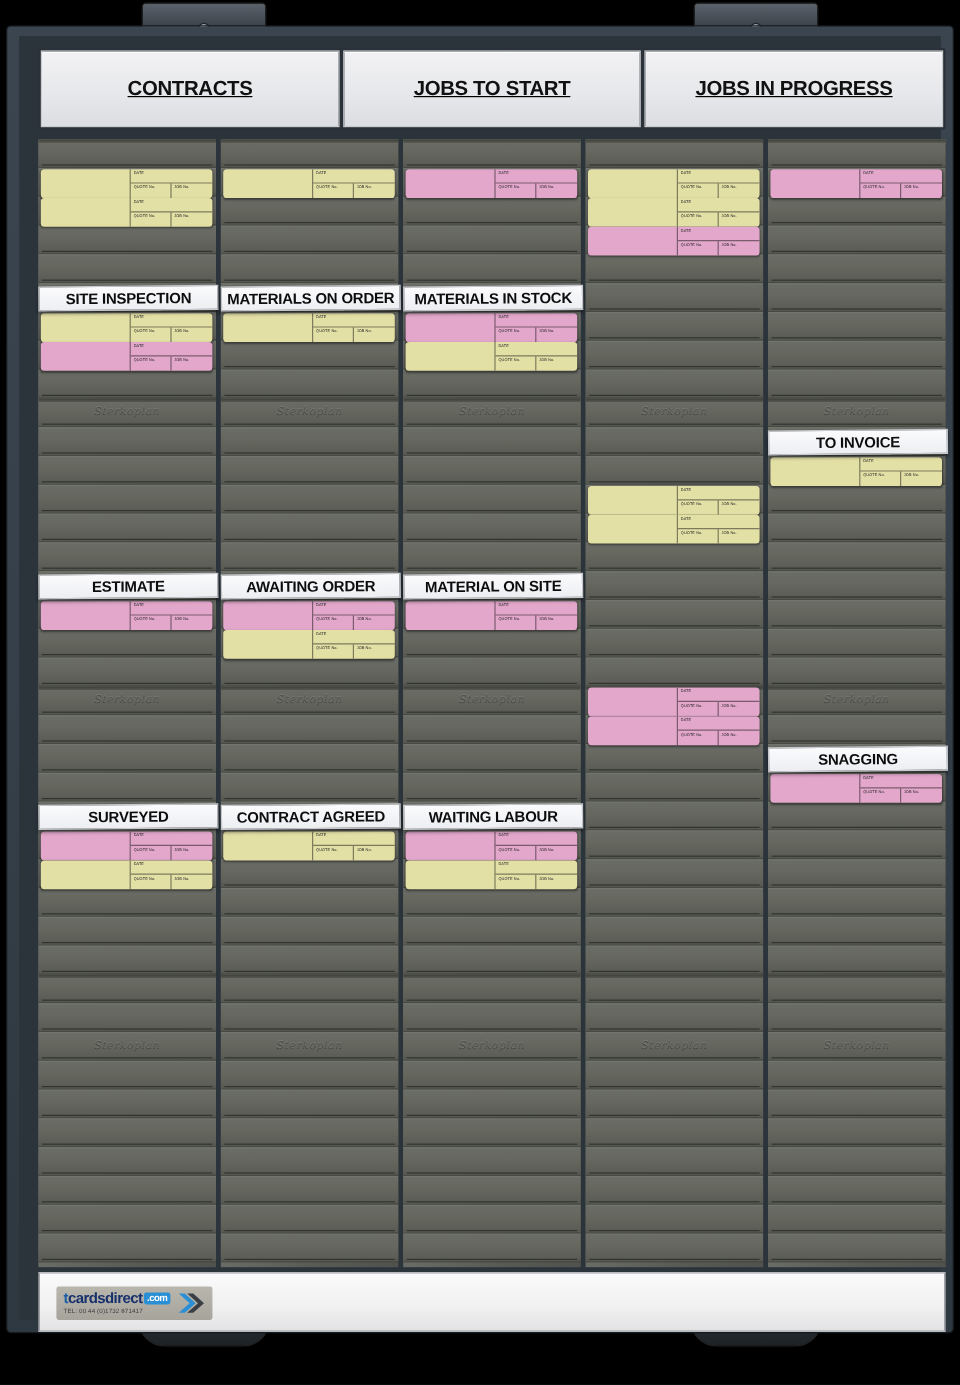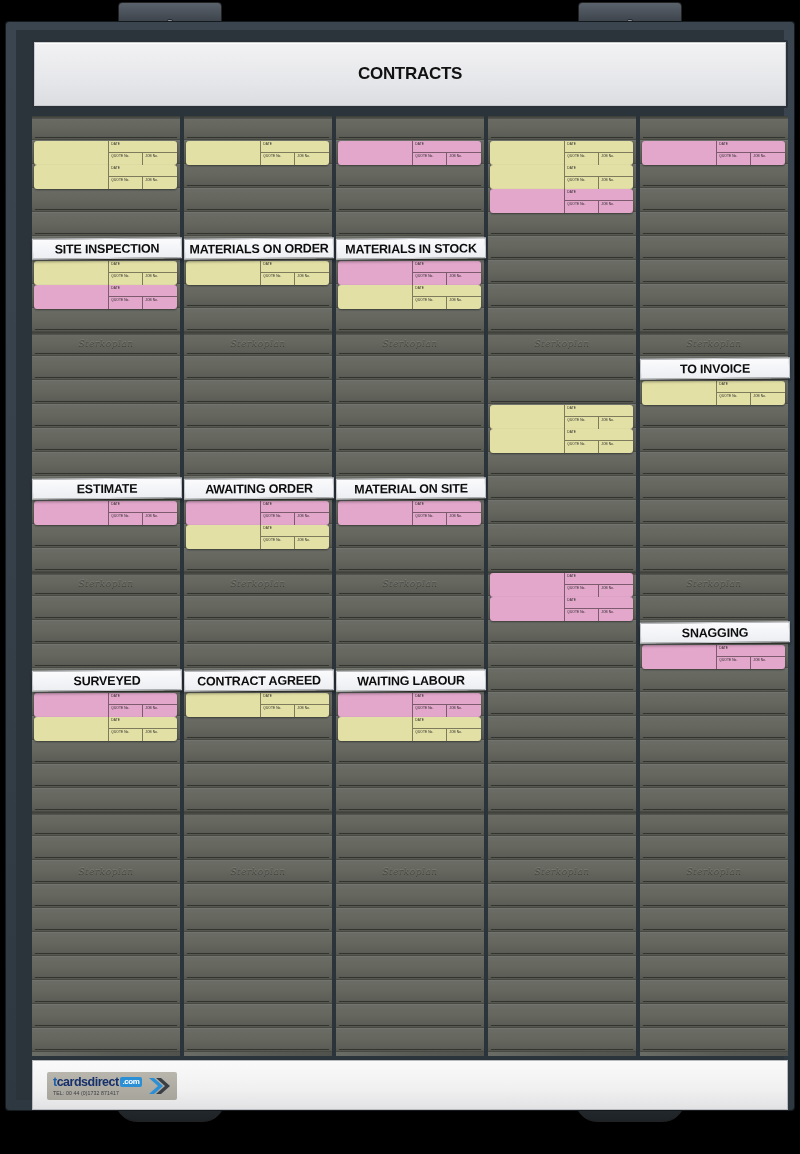--- a/index.html
+++ b/index.html
@@ -45,20 +45,21 @@
     background:#2b333b;
   }
 
   
   #header-row {
     position:absolute; left:16px; top:10px; width:756px; height:68px;
     display:flex; gap:3px;
     background:#2a3138;
     padding:2px;
     border-radius:2px;
+    text-decoration:underline;
   }
   .hdr-cell {
     flex:1 1 0; background:linear-gradient(180deg,#f2f2f4 0%,#e6e7ea 60%,#dcdde1 100%);
     display:flex; align-items:center; justify-content:center; text-align:center;
     color:#111; font-weight:bold; font-size:17px; line-height:1.02;
     letter-spacing:-0.3px; padding:2px 3px;
     border:1px solid #c9cace;
     box-shadow:inset 0 1px 0 #fff;
   }
 
@@ -175,20 +176,22 @@
     <div class="screw"></div>
   </div>
   <div class="bracket bottom bb1"></div>
   <div class="bracket bottom bb2"></div>
 
   <div id="frame">
     <div id="frame-inner">
 
       <div id="header-row">
         <div class="hdr-cell">CONTRACTS</div>
+        <div class="hdr-cell">JOBS TO START</div>
+        <div class="hdr-cell">JOBS IN PROGRESS</div>
       </div>
 
       <div id="cols">
           <div class="col">
             <div class="col-inner">
               <div class="pocket" style="top: 0px;"></div>
               <div class="pocket" style="top: 24px;"></div>
               <div class="pocket" style="top: 48px;"></div>
               <div class="pocket" style="top: 72px;"></div>
               <div class="pocket" style="top: 96px;"></div>

